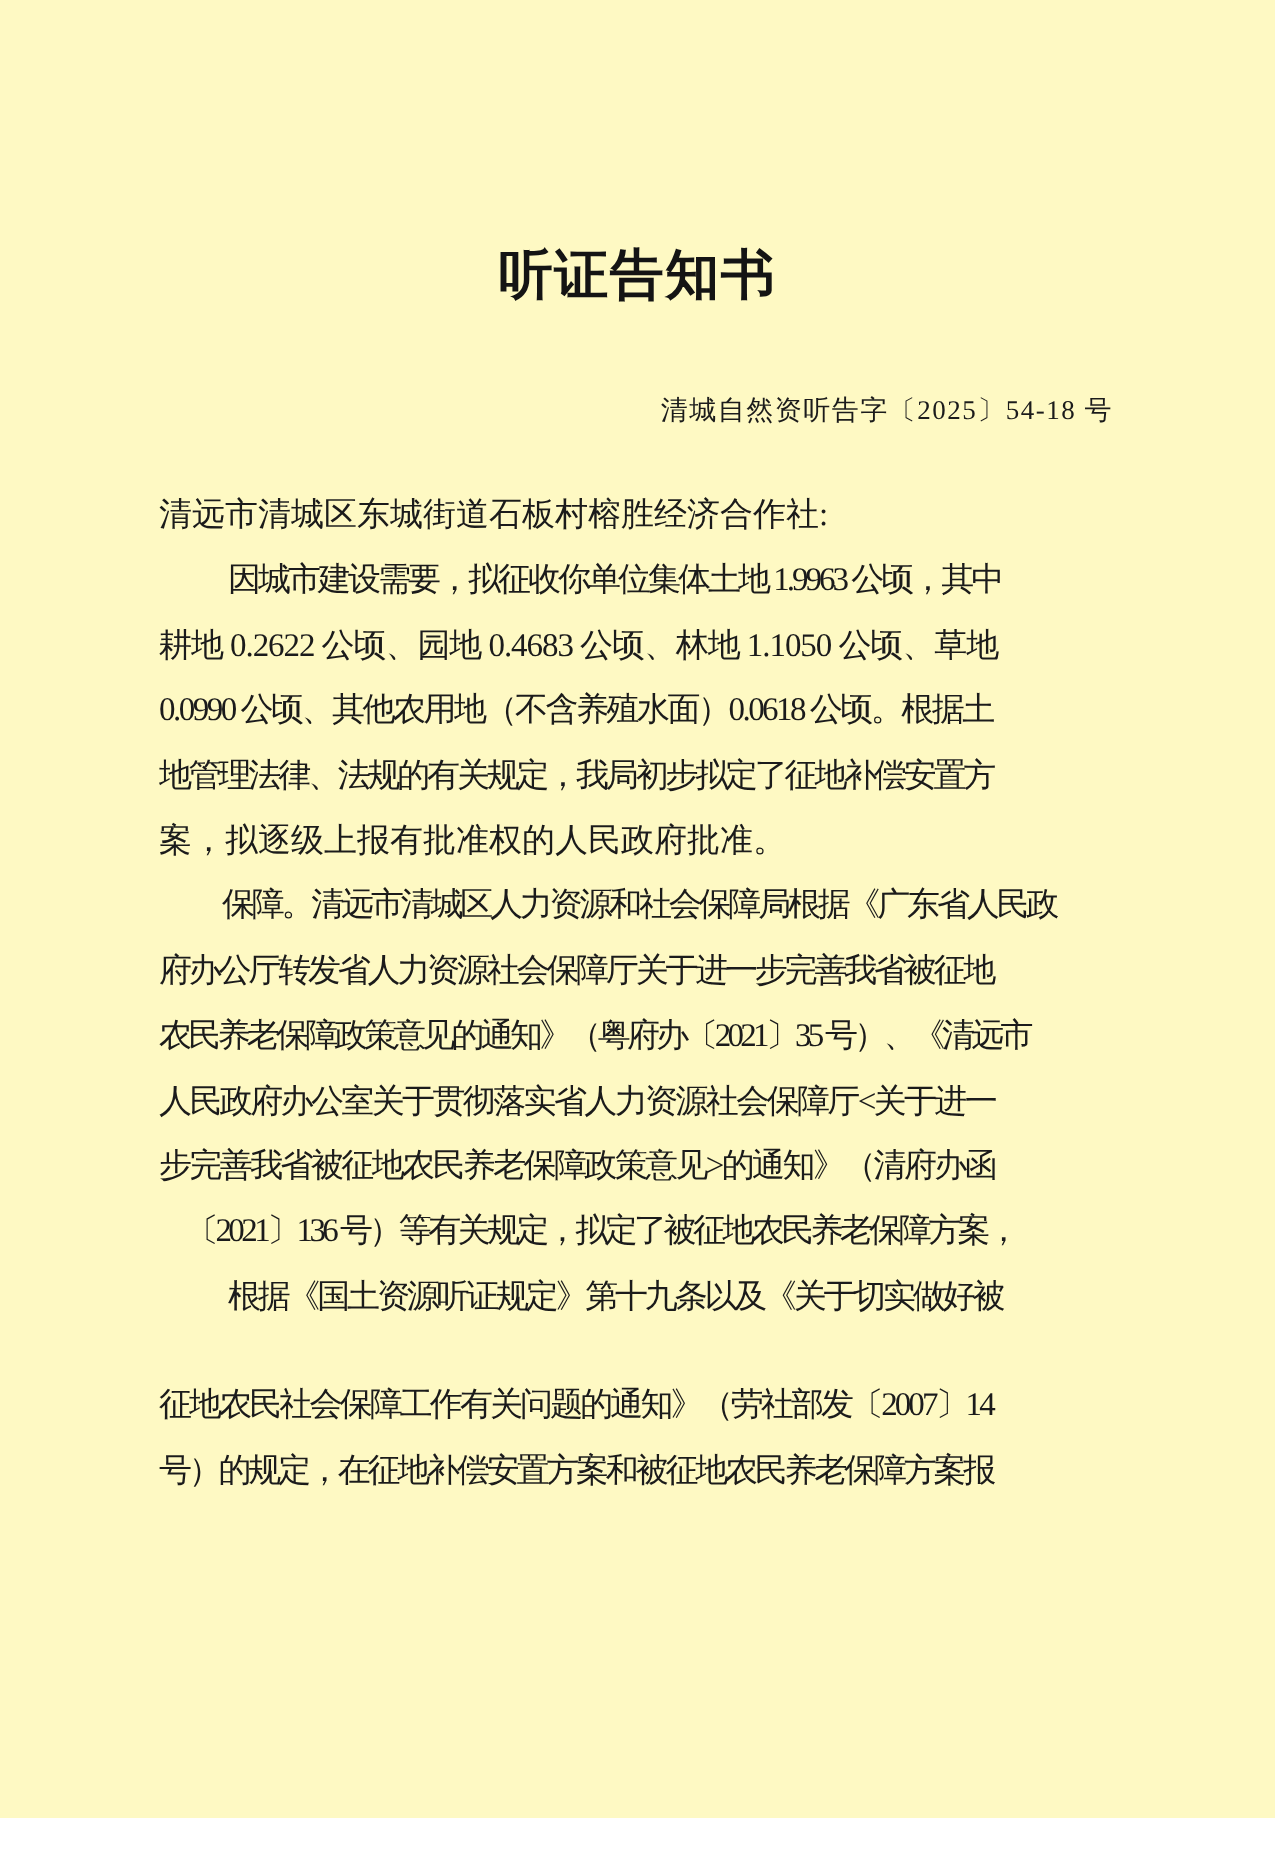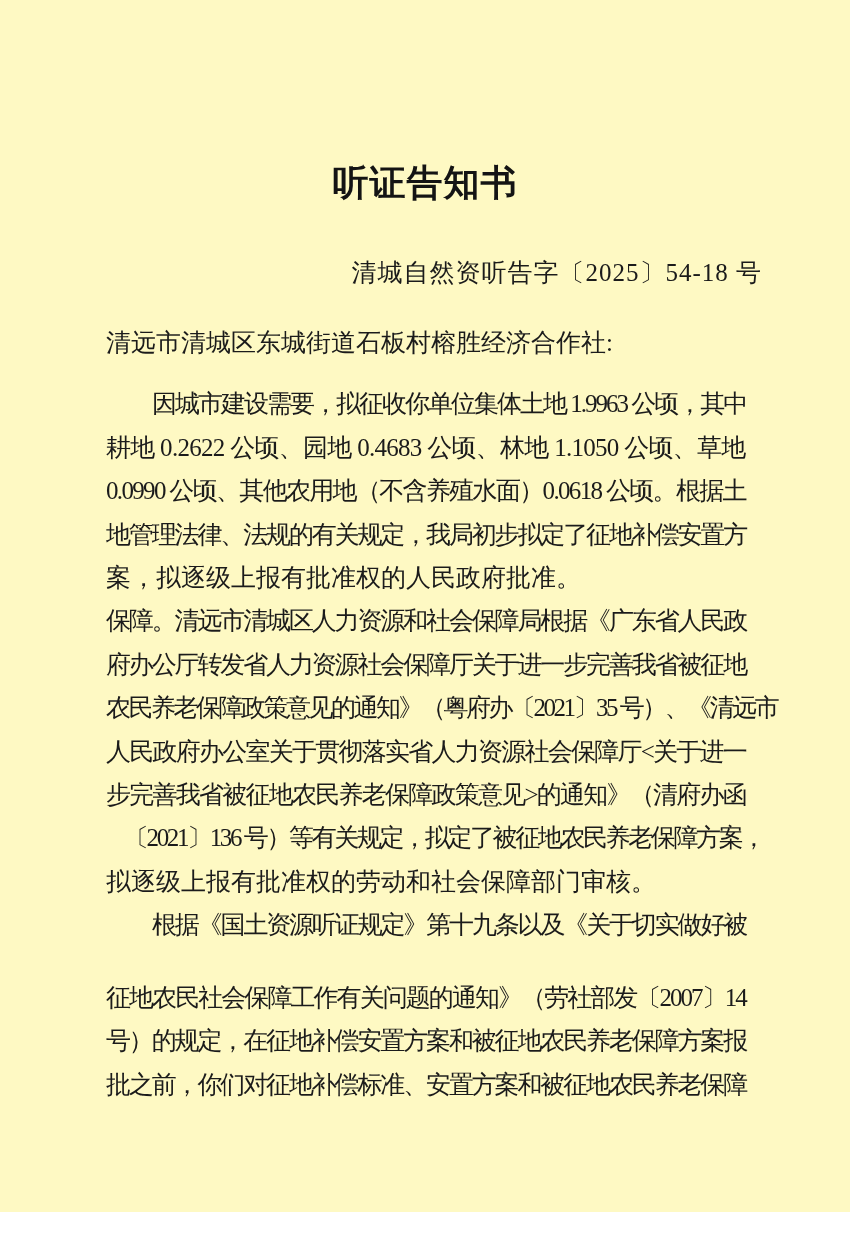--- a/index.html
+++ b/index.html
@@ -22,59 +22,57 @@
     font-family: "Liberation Sans", "DejaVu Sans", sans-serif;
     font-weight: 700;
     font-size: 36px;
     line-height: 42px;
     letter-spacing: 1px;
     color: #141414;
   }
   .doc-number {
     position: absolute;
     top: 256px;
-    right: 88px;
-    font-size: 25px;
+    right: 108px;
+    font-size: 18px;
     line-height: 34px;
     letter-spacing: 1px;
     white-space: nowrap;
   }
   .doc-body {
     position: absolute;
     top: 321px;
     left: 106px;
     width: 640px;
-    font-size: 25px;
+    font-size: 22px;
   }
   .line {
     line-height: 43.4px;
     white-space: nowrap;
     text-align: left;
   }
   .line.indent { text-indent: 46px; }
   
 </style>
 </head>
 <body>
 
 <div class="page">
   <h1 class="doc-title">听证告知书</h1>
   <div class="doc-number">清城自然资听告字〔2025〕54-18 号</div>
   <div class="doc-body">
     <div class="line">清远市清城区东城街道石板村榕胜经济合作社:</div>
-    <div class="line indent just" style="letter-spacing: -2px; margin-top: 18px;">因城市建设需要，拟征收你单位集体土地 1.9963 公顷，其中</div>
+    <div class="line indent just" style="letter-spacing: -2px;">因城市建设需要，拟征收你单位集体土地 1.9963 公顷，其中</div>
     <div class="line just" style="letter-spacing: -0.71px;">耕地 0.2622 公顷、园地 0.4683 公顷、林地 1.1050 公顷、草地</div>
     <div class="line just" style="letter-spacing: -1.67px;">0.0990 公顷、其他农用地（不含养殖水面）0.0618 公顷。根据土</div>
     <div class="line just" style="letter-spacing: -2.14px;">地管理法律、法规的有关规定，我局初步拟定了征地补偿安置方</div>
     <div class="line">案，拟逐级上报有批准权的人民政府批准。</div>
     <div class="line just" style="letter-spacing: -2.14px; text-align: center;">保障。清远市清城区人力资源和社会保障局根据《广东省人民政</div>
     <div class="line just" style="letter-spacing: -2.14px; font-family: Liberation Serif, serif;">府办公厅转发省人力资源社会保障厅关于进一步完善我省被征地</div>
     <div class="line just" style="letter-spacing: -2.5px;">农民养老保障政策意见的通知》（粤府办〔2021〕35 号）、《清远市</div>
     <div class="line just" style="letter-spacing: -1.75px;">人民政府办公室关于贯彻落实省人力资源社会保障厅&lt;关于进一</div>
     <div class="line just" style="letter-spacing: -1.75px;">步完善我省被征地农民养老保障政策意见&gt;的通知》（清府办函</div>
     <div class="line just" style="letter-spacing: -2.39px; margin-left: 18px;">〔2021〕136 号）等有关规定，拟定了被征地农民养老保障方案，</div>
-    <div class="line">拟逐级上报有批准权的劳动和社会保障部门审核。</div>
     <div class="line indent just" style="letter-spacing: -2.15px;">根据《国土资源听证规定》第十九条以及《关于切实做好被</div>
     <div class="line just" style="letter-spacing: -1.94px; margin-top: 29px;">征地农民社会保障工作有关问题的通知》（劳社部发〔2007〕14</div>
     <div class="line just" style="letter-spacing: -2.14px;">号）的规定，在征地补偿安置方案和被征地农民养老保障方案报</div>
-    <div class="line just" style="letter-spacing: -2.14px;">批之前，你们对征地补偿标准、安置方案和被征地农民养老保障</div>
   </div>
 </div>
 
 </body></html>

